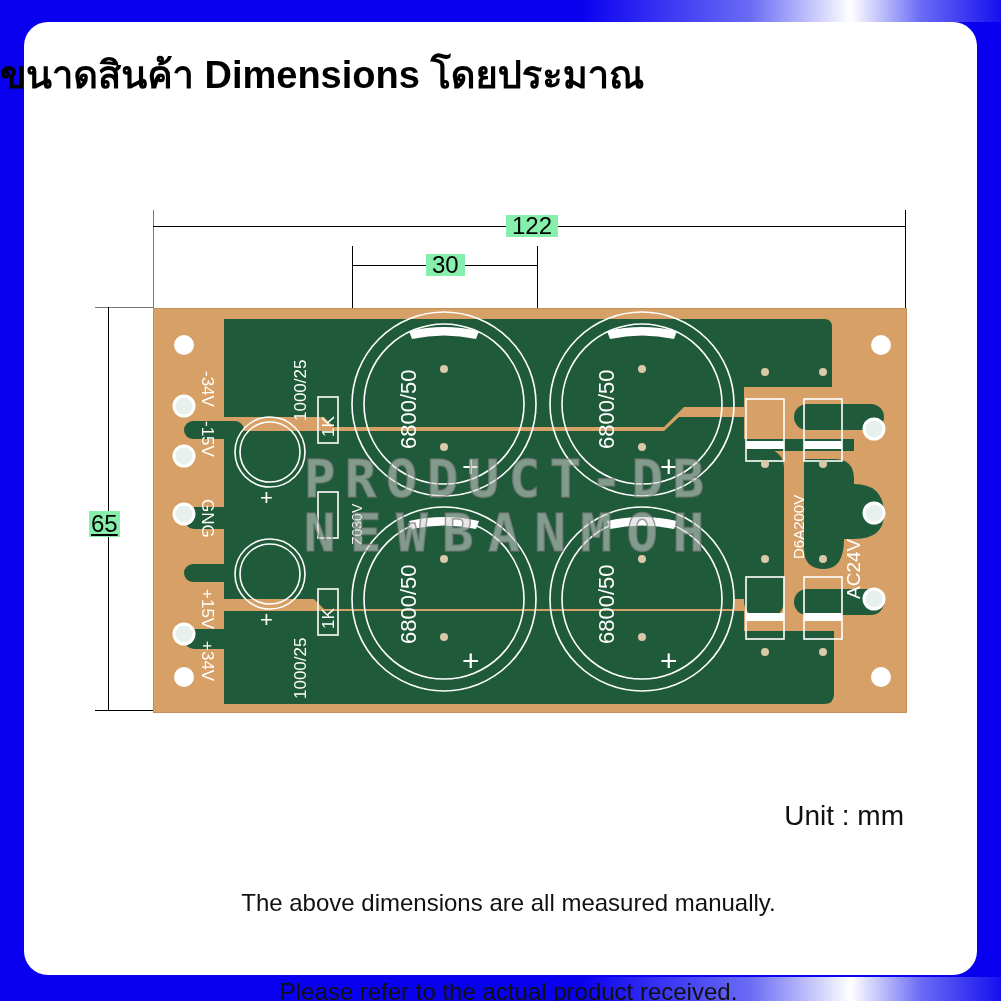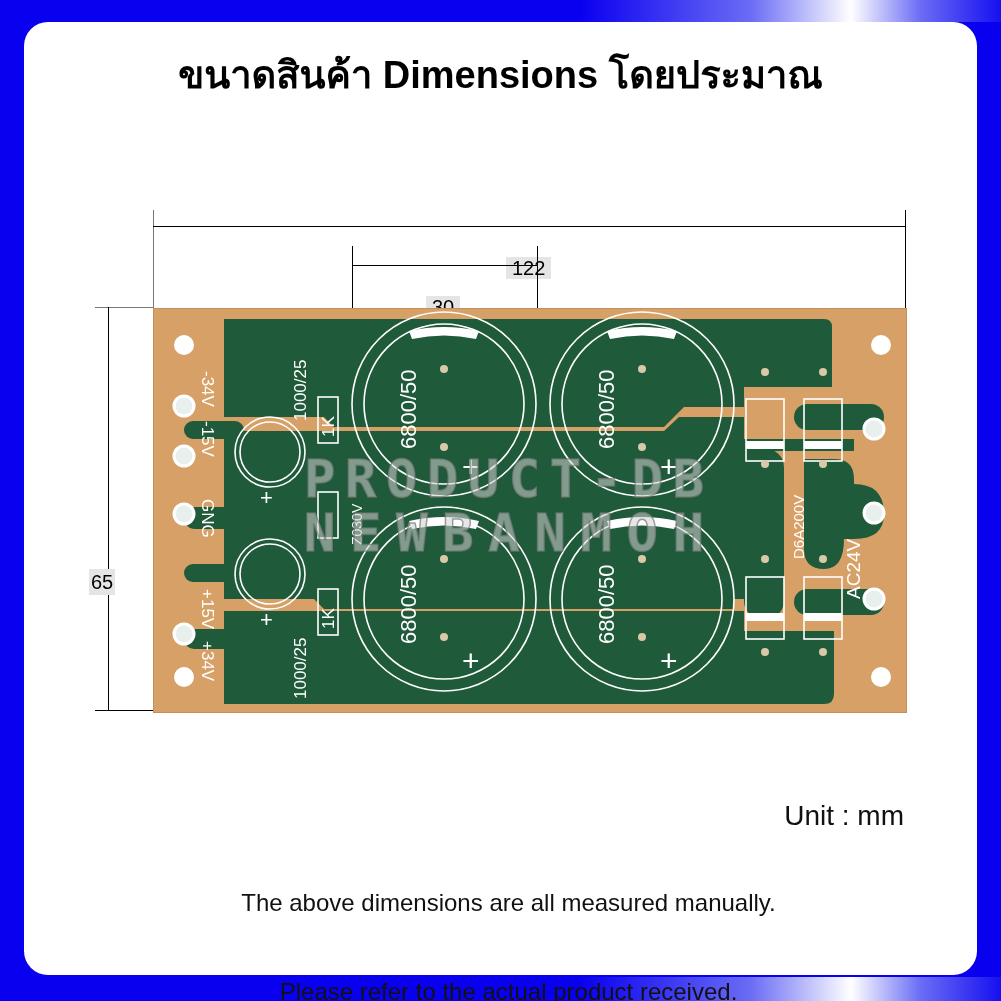--- a/index.html
+++ b/index.html
@@ -10,29 +10,29 @@
     }
     .frame-bg {
       position: absolute; left: 0; top: 22px; width: 1001px; height: 955px;
       background: #0a00f0;
     }
     .panel {
       position: absolute; left: 24px; top: 22px; width: 953px; height: 953px;
       background: #ffffff; border-radius: 24px;
     }
     .title {
-      position: absolute; left: 0; top: 44px; width: 1001px; text-align: center;
+      position: absolute; left: 0; top: 44px; width: 1001px; text-align: left;
       font-size: 38px; font-weight: bold; color: #000;
       letter-spacing: 0px;
     }
     .dim-line { position: absolute; background: #000; }
     .dim-line.gray { background: #777; }
     .dim-label {
-      position: absolute; font-size: 20px; color: #000; background: #e5e5e5;
-      padding: 0 6px; line-height: 22px; margin-top: 42px;
+      position: absolute; font-size: 24px; color: #000; background: #86efac;
+      padding: 0 6px; line-height: 22px;
     }
     .pcb {
       position: absolute; left: 153px; top: 308px; width: 752px; height: 403px;
       background: #d6a066;
       border: 1px solid #c49058;
     }
     .pcb svg { position: absolute; left: 0; top: 0; }
     .unit {
       position: absolute; right: 97px; top: 800px; font-size: 28px; color: #111;
     }
@@ -55,21 +55,21 @@
 <div class="dim-label" style="left:506px;top:215px;">122</div>
 
 <div class="dim-line" style="left:352px;top:246px;width:1px;height:135px;"></div>
 <div class="dim-line" style="left:537px;top:246px;width:1px;height:135px;"></div>
 <div class="dim-line" style="left:352px;top:265px;width:185px;height:1px;"></div>
 <div class="dim-label" style="left:426px;top:254px;text-align:right;">30</div>
 
 <div class="dim-line gray" style="left:95px;top:307px;width:58px;height:1px;"></div>
 <div class="dim-line" style="left:95px;top:710px;width:58px;height:1px;"></div>
 <div class="dim-line" style="left:108px;top:307px;width:1px;height:403px;"></div>
-<div class="dim-label" style="left:89px;top:527px;padding:2px 2px;">65</div>
+<div class="dim-label" style="left:89px;top:511px;padding:2px 2px;text-decoration:underline;">65</div>
 
 <div class="pcb">
   <svg width="752" height="403" viewBox="0 0 752 403">
     <g fill="#1f5a3a">
 
       <path d="M70 10 L670 10 Q678 10 678 18 L678 78 L590 78 L590 98 L530 98 L510 118 L180 118 L170 108 L70 108 Z"></path>
 
       <path d="M70 122 L510 122 L525 108 L590 108 L590 130 L700 130 L700 142 L600 142 L600 290 L580 290 L580 300 L170 300 L160 290 L70 290 Z"></path>
 
       <path d="M70 302 L590 302 L590 322 L680 322 L680 385 Q680 395 670 395 L70 395 Z"></path>

